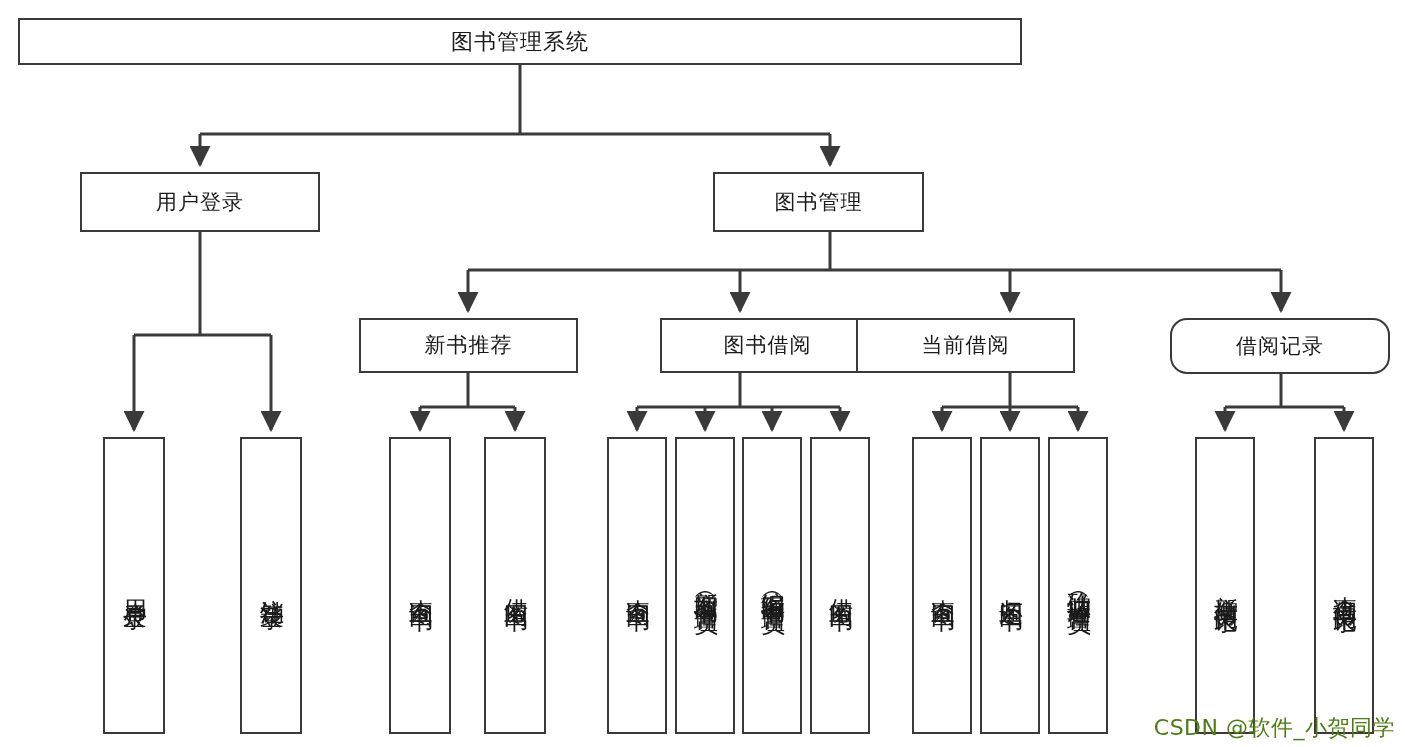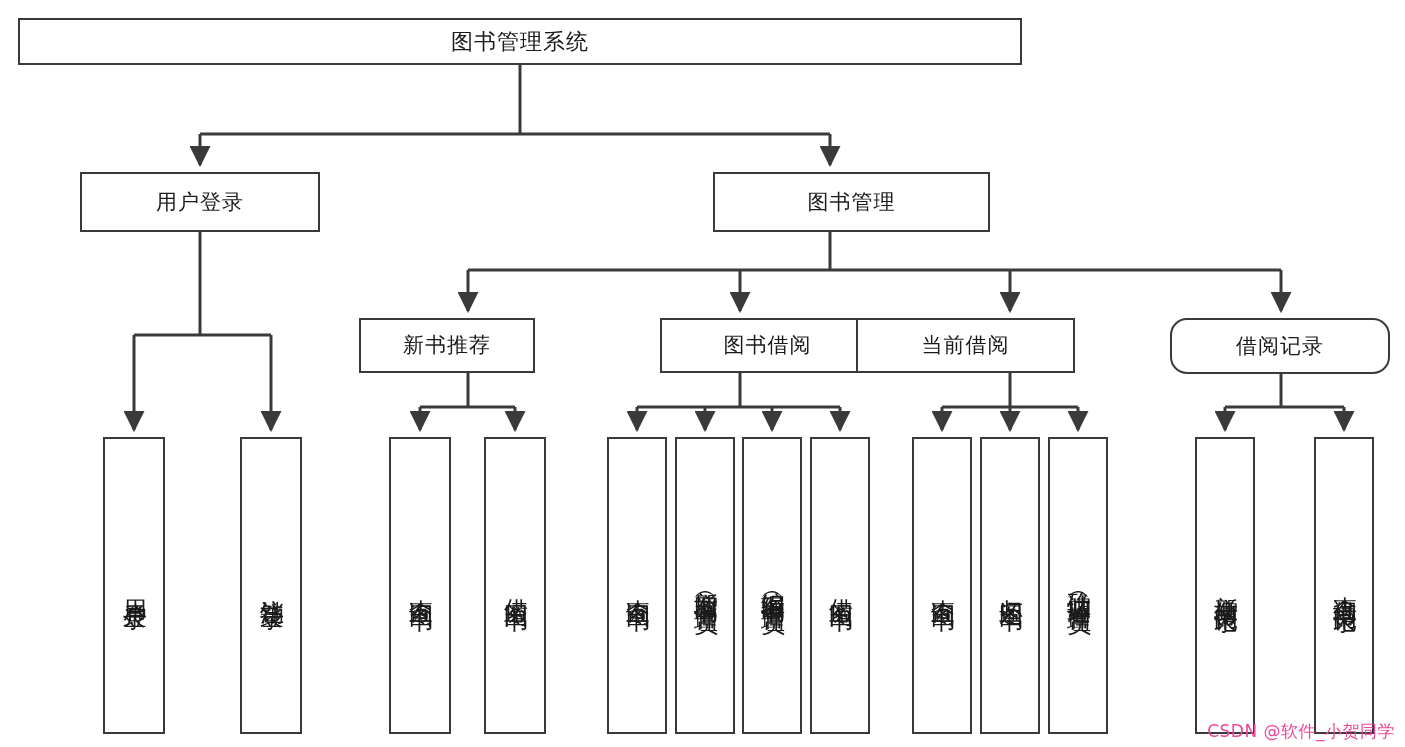--- a/index.html
+++ b/index.html
@@ -45,22 +45,22 @@
     line-height:1.08;
     letter-spacing:3px;
     max-height:100%;
     white-space:nowrap;
   }
 
   #watermark{
     position:absolute;
     right:10px;
     bottom:4px;
-    color:#ec4899;
-    font-size:17px;
+    color:#4d7c0f;
+    font-size:22px;
     letter-spacing:0.5px;
     white-space:nowrap;
     pointer-events:none;
   }
 </style>
 </head>
 <body>
 
 <div id="canvas">
 
@@ -114,25 +114,25 @@
     </g>
   </svg>
 
   <div class="node root" style="left:18px;top:18px;width:1004px;height:47px;">
     <span class="lbl">图书管理系统</span>
   </div>
 
   <div class="node lvl2" style="left:80px;top:172px;width:240px;height:60px;">
     <span class="lbl">用户登录</span>
   </div>
-  <div class="node lvl2" style="left:713px;top:172px;width:277px;height:60px;">
+  <div class="node lvl2" style="left:713px;top:172px;width:211px;height:60px;">
     <span class="lbl">图书管理</span>
   </div>
 
-  <div class="node lvl3" style="left:359px;top:318px;width:176px;height:55px;">
+  <div class="node lvl3" style="left:359px;top:318px;width:219px;height:55px;">
     <span class="lbl">新书推荐</span>
   </div>
   <div class="node lvl3" style="left:660px;top:318px;width:215px;height:55px;">
     <span class="lbl">图书借阅</span>
   </div>
   <div class="node lvl3" style="left:856px;top:318px;width:219px;height:55px;">
     <span class="lbl">当前借阅</span>
   </div>
   <div class="node lvl3" style="left:1170px;top:318px;width:220px;height:56px;border-radius:17px;">
     <span class="lbl">借阅记录</span>

